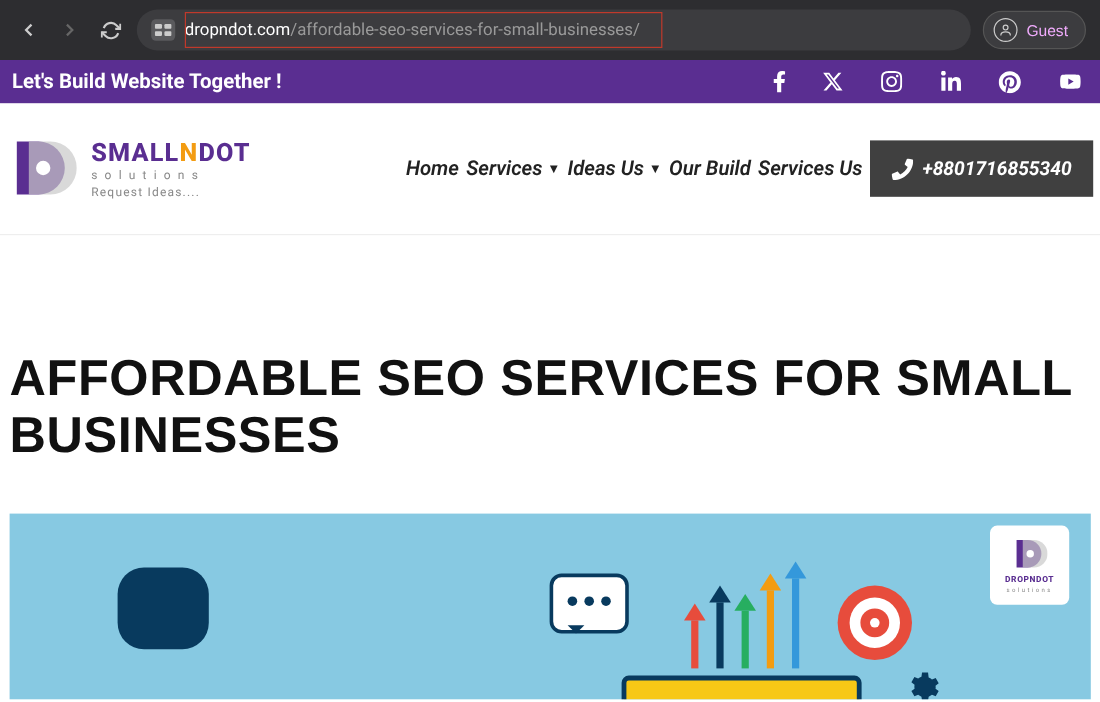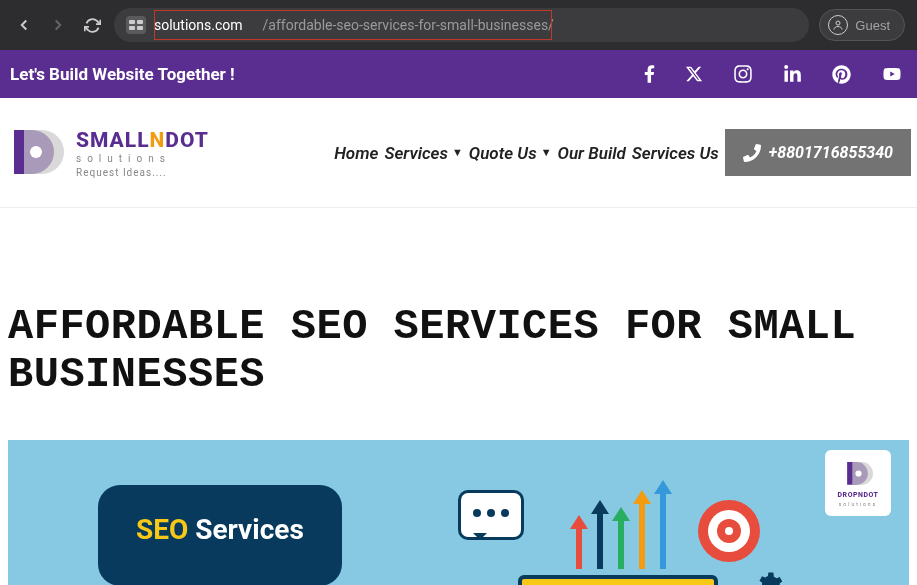--- a/index.html
+++ b/index.html
@@ -5,48 +5,48 @@
 * { margin: 0; padding: 0; box-sizing: border-box; }
 body { font-family: -apple-system, BlinkMacSystemFont, "Segoe UI", Roboto, sans-serif; width: 917px; background: #fff; }
 
 
 .browser-chrome { background: #2d2d30; height: 50px; display: flex; align-items: center; padding: 0 12px; gap: 10px; }
 .nav-btn { color: #ccc; background: none; border: none; font-size: 18px; cursor: pointer; width: 24px; height: 24px; display: flex; align-items: center; justify-content: center; }
 .nav-btn.disabled { color: #666; }
 .url-bar { flex: 1; background: #3c3c3f; border-radius: 20px; height: 34px; display: flex; align-items: center; padding: 0 12px; gap: 8px; position: relative; }
 .url-icon { background: #5a5a5d; border-radius: 4px; width: 20px; height: 18px; display: flex; align-items: center; justify-content: center; color: #ccc; font-size: 10px; }
 .url-text { color: #fff; font-size: 14px; }
-.url-text .path { color: #9a9a9a; padding-left: 20px; }
+.url-text .path { color: #9a9a9a; }
 .url-highlight { position: absolute; left: 40px; top: 2px; bottom: 2px; width: 398px; border: 1px solid #c0392b; pointer-events: none; }
-.guest-btn { background: #3c3c3f; border: 1px solid #555; border-radius: 18px; height: 32px; padding: 0 14px 0 8px; display: flex; align-items: center; gap: 7px; color: #a3a3a3; font-size: 13px; cursor: pointer; }
+.guest-btn { background: #3c3c3f; border: 1px solid #555; border-radius: 18px; height: 32px; padding: 0 14px 0 8px; display: flex; align-items: center; gap: 7px; color: #f0abfc; font-size: 13px; cursor: pointer; }
 .guest-avatar { width: 20px; height: 20px; border-radius: 50%; border: 1.5px solid #ccc; display: flex; align-items: center; justify-content: center; }
 
 
-.top-bar { background: #5a2e91; height: 48px; display: flex; align-items: center; justify-content: space-between; padding: 0 14px 0 10px; color: #fff; }
+.top-bar { background: #5a2e91; height: 36px; display: flex; align-items: center; justify-content: space-between; padding: 0 14px 0 10px; color: #fff; }
 .top-bar-left { display: flex; align-items: center; gap: 10px; font-weight: 700; font-size: 17px; }
 .quote-link { text-decoration: underline; cursor: pointer; }
 .social-icons { display: flex; align-items: center; gap: 30px; }
 .social-icons svg { fill: #fff; cursor: pointer; }
 
 
 .main-nav { height: 110px; display: flex; align-items: center; justify-content: space-between; padding: 0 6px; border-bottom: 1px solid #eee; }
 .logo-block { display: flex; align-items: center; gap: 12px; }
 .logo-mark { width: 58px; height: 58px; position: relative; }
 .logo-text { display: flex; flex-direction: column; }
 .logo-title { font-size: 21px; font-weight: 800; letter-spacing: 1px; color: #5a2e91; }
 .logo-title .n { color: #f39c12; }
 .logo-sub { font-size: 10px; letter-spacing: 6px; color: #888; margin-top: 1px; }
 .logo-tag { font-size: 10px; color: #888; letter-spacing: 1px; margin-top: 3px; }
 .nav-links { display: flex; align-items: center; gap: 6px; font-style: italic; }
 .nav-item { font-size: 17px; font-weight: 600; color: #222; cursor: pointer; display: flex; align-items: center; gap: 4px; }
 .chev { font-size: 11px; }
-.phone-btn { background: #737373; color: #fff; padding: 14px 18px; font-weight: 700; font-size: 16px; display: flex; align-items: center; gap: 8px; cursor: pointer; }
-
-
-.page-title { font-size: 42px; font-weight: 900; letter-spacing: 0.5px; margin: 95px 8px 40px 8px; line-height: 1.15; color: #111; font-family: Liberation Mono, monospace; }
+.phone-btn { background: #404040; color: #fff; padding: 14px 18px; font-weight: 700; font-size: 16px; display: flex; align-items: center; gap: 8px; cursor: pointer; }
+
+
+.page-title { font-size: 42px; font-weight: 900; letter-spacing: 0.5px; margin: 95px 8px 40px 8px; line-height: 1.15; color: #111; font-family: Liberation Sans, sans-serif; }
 
 
 .hero { margin: 0 8px; height: 155px; background: #87c9e2; position: relative; overflow: hidden; }
 .hero-logo-badge { position: absolute; right: 18px; top: 10px; width: 66px; height: 66px; background: #fff; border-radius: 6px; display: flex; flex-direction: column; align-items: center; justify-content: center; gap: 2px; }
 .hero-logo-badge .mini-d { width: 30px; height: 30px; }
 .hero-logo-badge .mini-txt { font-size: 7px; font-weight: 800; color: #5a2e91; letter-spacing: 0.5px; }
 .hero-logo-badge .mini-sub { font-size: 5px; color: #888; letter-spacing: 2px; }
 
 .promo-card { position: absolute; left: 90px; top: 45px; background: #083a5e; border-radius: 22px; padding: 28px 38px 40px 38px; color: #fff; text-align: center; }
 .promo-line1 { font-size: 28px; font-weight: 700; }
@@ -96,21 +96,21 @@
   <div class="url-bar">
     <div class="url-icon">
       <svg width="14" height="12" viewBox="0 0 14 12" fill="#ccc">
           <rect x="0" y="1" width="6" height="4" rx="1"></rect>
           <rect x="8" y="1" width="6" height="4" rx="1"></rect>
           <rect x="0" y="7" width="6" height="4" rx="1"></rect>
           <rect x="8" y="7" width="6" height="4" rx="1"></rect>
         </svg>
     </div>
     <span class="url-text">
-      <span>solutions.com</span><span class="path">/affordable-seo-services-for-small-businesses/</span>
+      <span>dropndot.com</span><span class="path">/affordable-seo-services-for-small-businesses/</span>
     </span>
     <div class="url-highlight"></div>
   </div>
   <button class="guest-btn">
     <span class="guest-avatar">
       <svg width="12" height="12" viewBox="0 0 24 24" fill="none" stroke="#ccc" stroke-width="2">
           <circle cx="12" cy="8" r="4"></circle>
           <path d="M4 21c0-4 4-6 8-6s8 2 8 6"></path>
         </svg>
     </span>
@@ -161,21 +161,21 @@
       <div class="logo-tag">Request Ideas....</div>
     </div>
   </div>
   <div class="nav-links">
     <a class="nav-item">Home</a>
     <a class="nav-item">
       <span>Services</span>
       <span class="chev">▼</span>
     </a>
     <a class="nav-item">
-      <span>Quote Us</span>
+      <span>Ideas Us</span>
       <span class="chev">▼</span>
     </a>
     <a class="nav-item">Our Build</a>
     <a class="nav-item">Services Us</a>
     <a class="phone-btn">
       <svg width="18" height="18" viewBox="0 0 512 512" fill="#fff">
           <path d="M493.4 24.6l-104-24c-11.3-2.6-22.9 3.3-27.5 13.9l-48 112c-4.2 9.8-1.4 21.3 6.9 28l60.6 49.6c-36 76.7-98.9 140.5-177.2 177.2l-49.6-60.6c-6.8-8.3-18.2-11.1-28-6.9l-112 48C3.9 366.5-2 378.1.6 389.4l24 104C27.1 504.2 36.7 512 48 512c256.1 0 464-207.5 464-464 0-11.2-7.7-20.9-18.6-23.4z"></path>
         </svg>
       <span>+8801716855340</span>
     </a>
@@ -191,23 +191,20 @@
         <path d="M 8 6 L 26 6 A 22 22 0 0 1 26 50 L 8 50 Z" fill="#5a2e91"></path>
         <path d="M 18 6 L 36 6 A 22 22 0 0 1 36 50 L 18 50 Z" fill="#c9c9c9" opacity="0.7"></path>
         <circle cx="30" cy="28" r="6" fill="#fff"></circle>
       </svg>
     </div>
     <div class="mini-txt">DROPNDOT</div>
     <div class="mini-sub">solutions</div>
   </div>
 
   <div class="promo-card">
-    <div class="promo-line2">
-      <span class="seo">SEO</span><span> Services</span>
-    </div>
   </div>
 
   <div class="hero-graphics">
     <div class="chat-bubble">
       <div class="chat-dots">
           <span></span>
           <span></span>
           <span></span>
         </div>
     </div>

